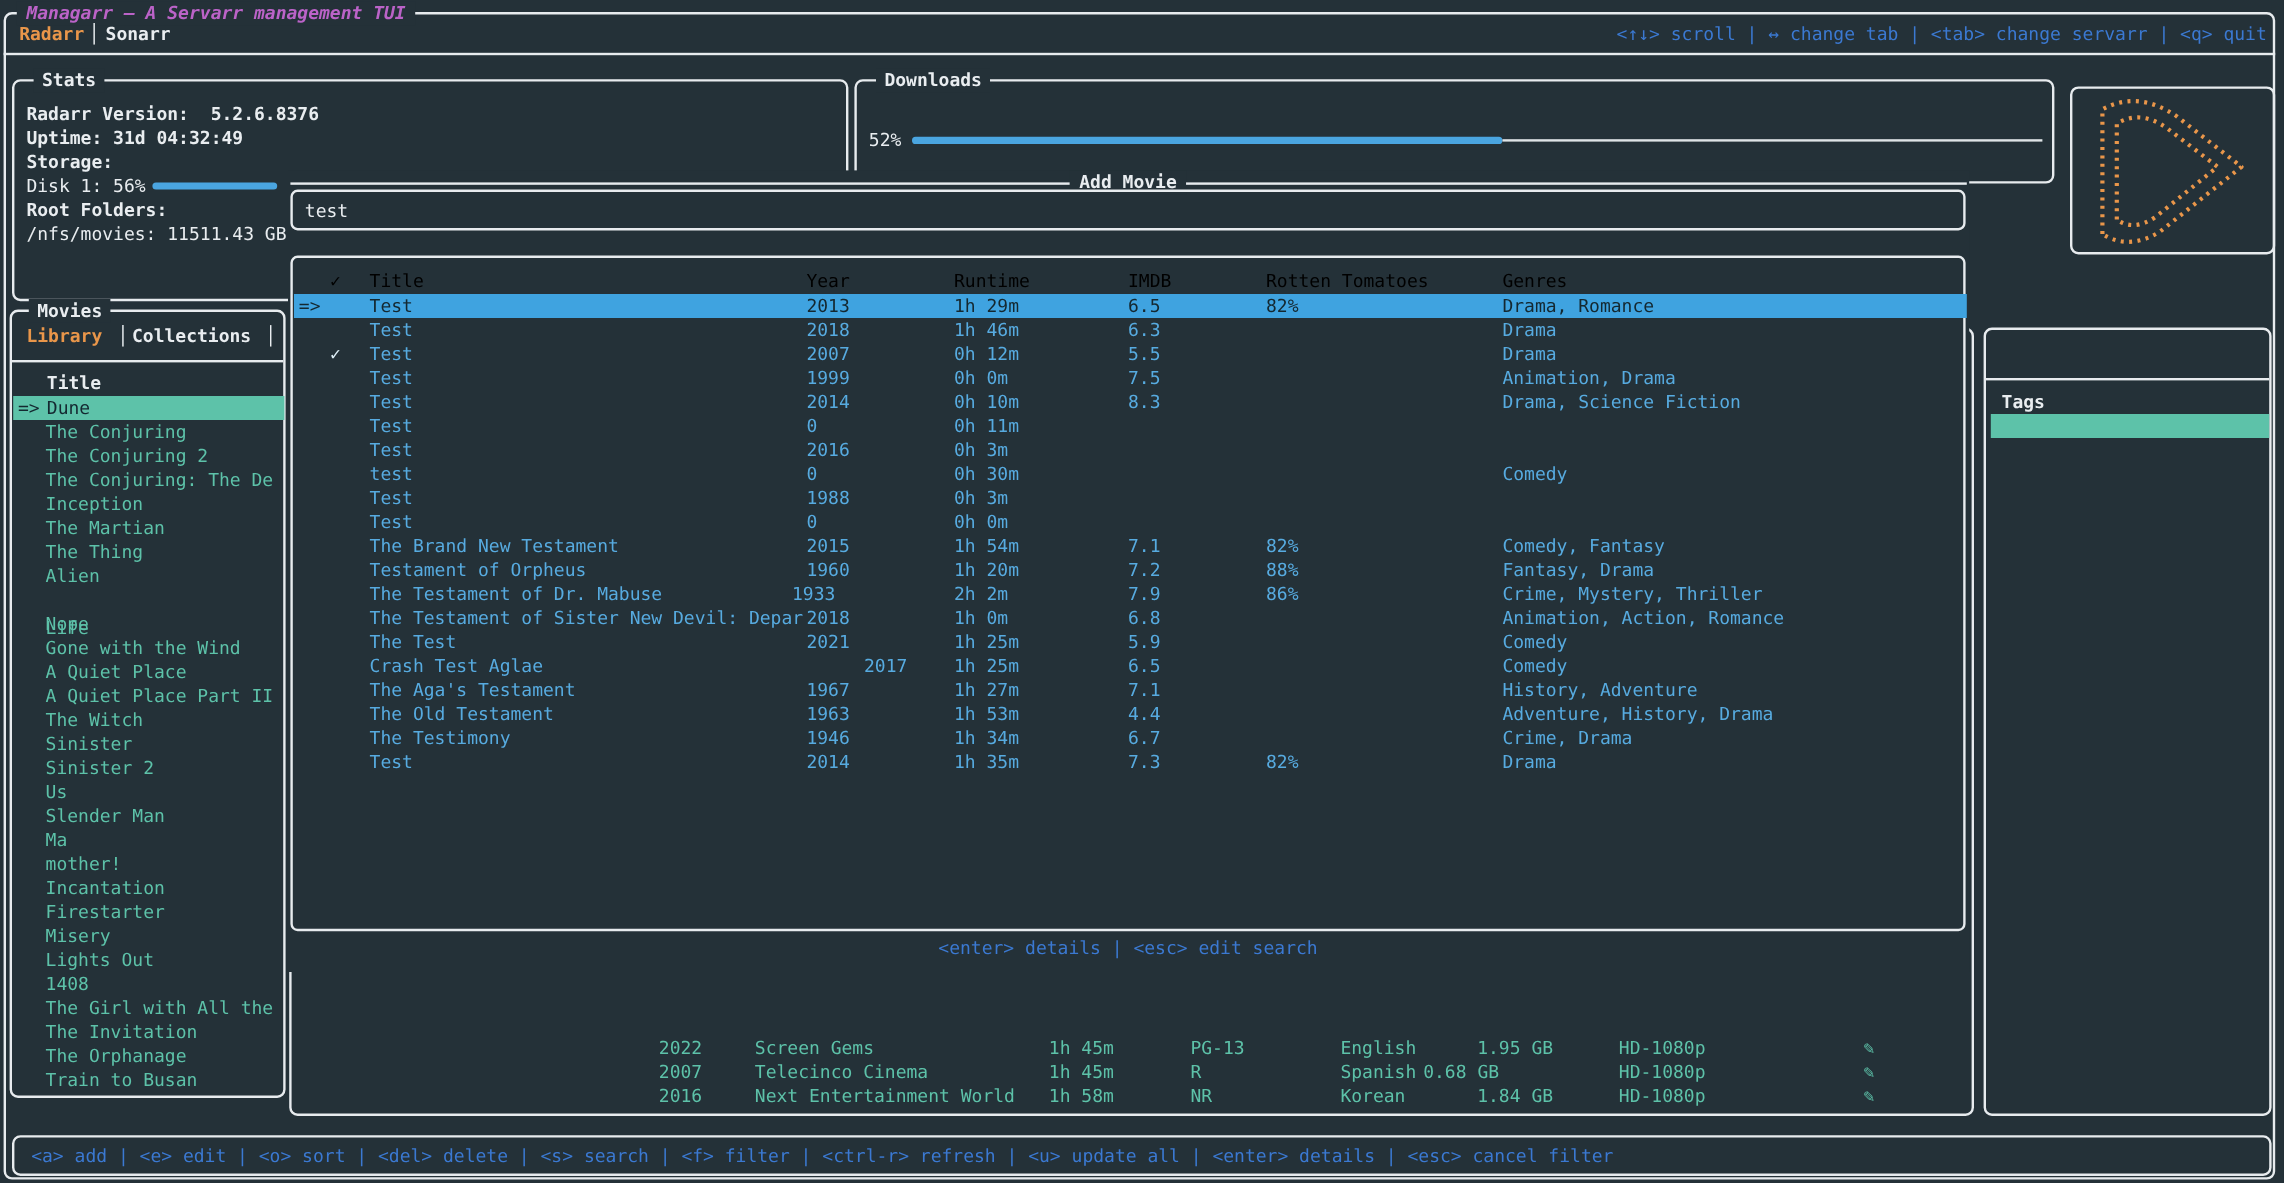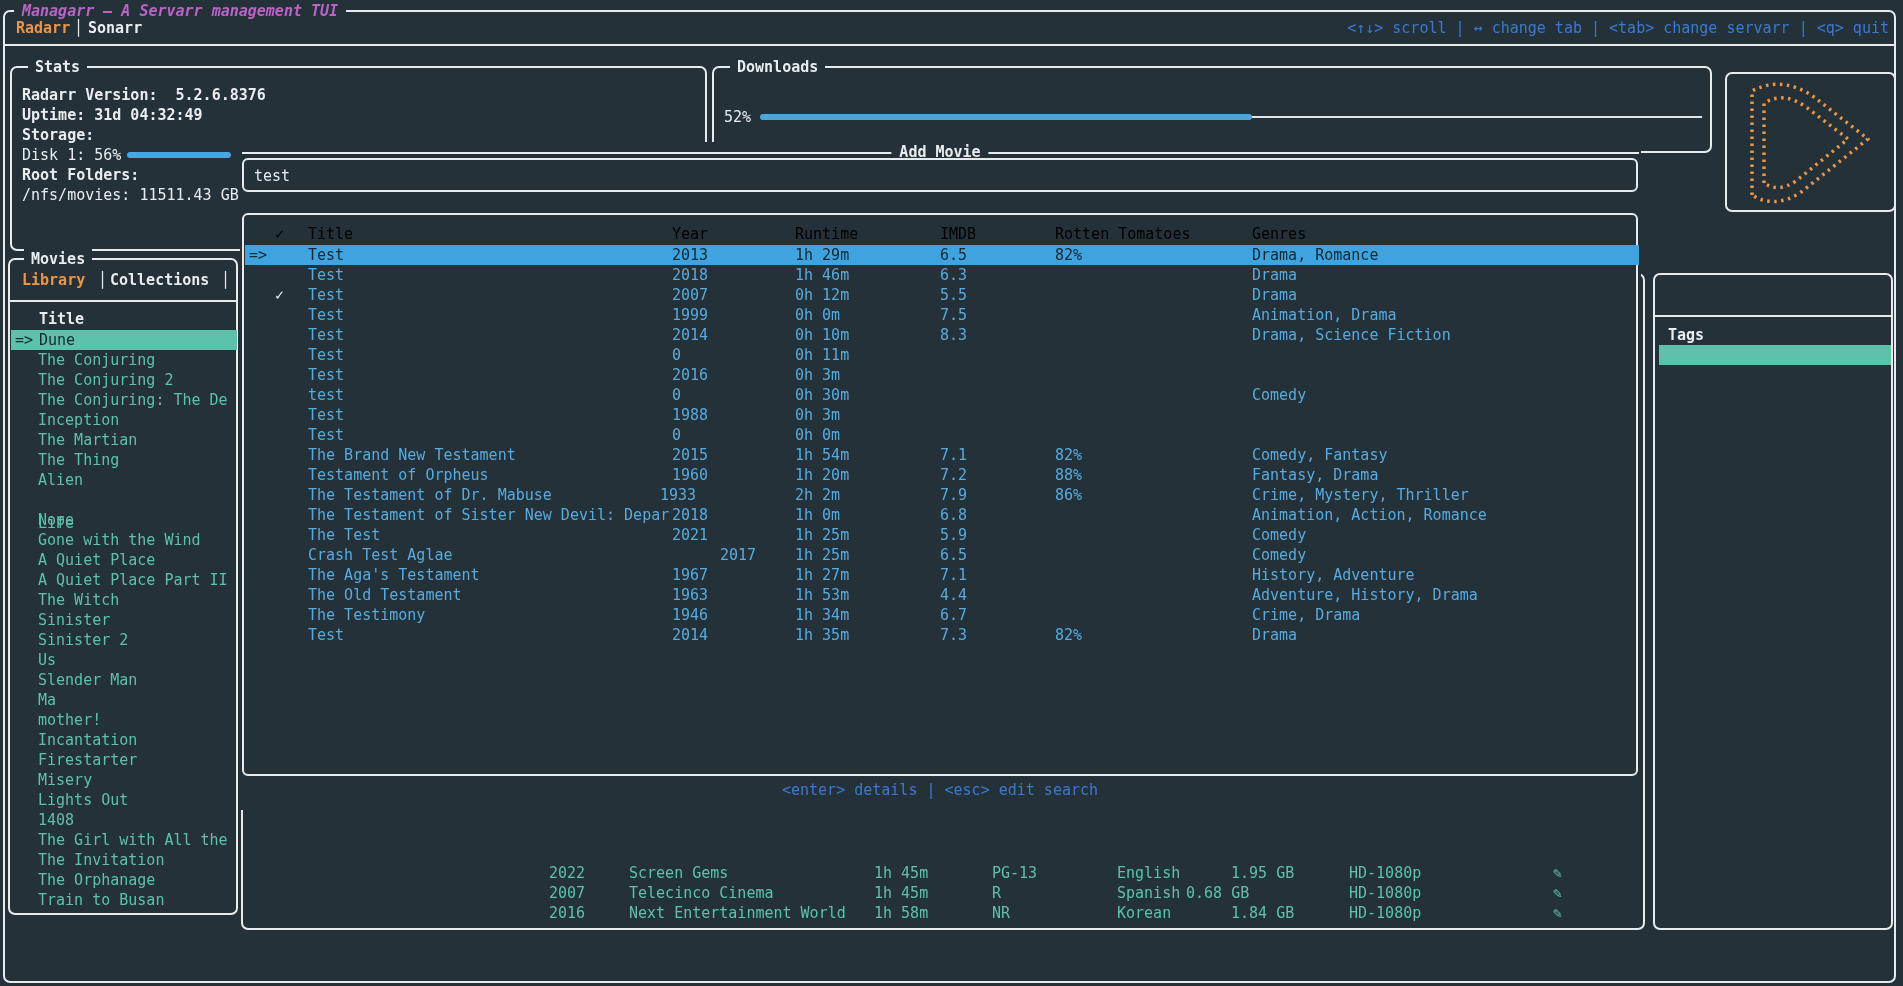--- a/index.html
+++ b/index.html
@@ -390,14 +390,17 @@
             <span class="cell blue" style="left: 696px;">7.3</span>
             <span class="cell blue" style="left: 811px;">82%</span>
             <span class="cell blue" style="left: 1008px;">Drama</span>
           </div>
         </div>
     </div>
 
     <span class="t key center-x" style="left:700px;top:638px">&lt;enter&gt; details | &lt;esc&gt; edit search</span>
   </div>
 
+  <div class="box" style="left:10px;top:946px;width:1883px;height:34px">
+    <span class="t key" style="left:14px;top:5px">&lt;a&gt; add | &lt;e&gt; edit | &lt;o&gt; sort | &lt;del&gt; delete | &lt;s&gt; search | &lt;f&gt; filter | &lt;ctrl-r&gt; refresh | &lt;u&gt; update all | &lt;enter&gt; details | &lt;esc&gt; cancel filter</span>
+  </div>
 
 </div>
 
 </body></html>

